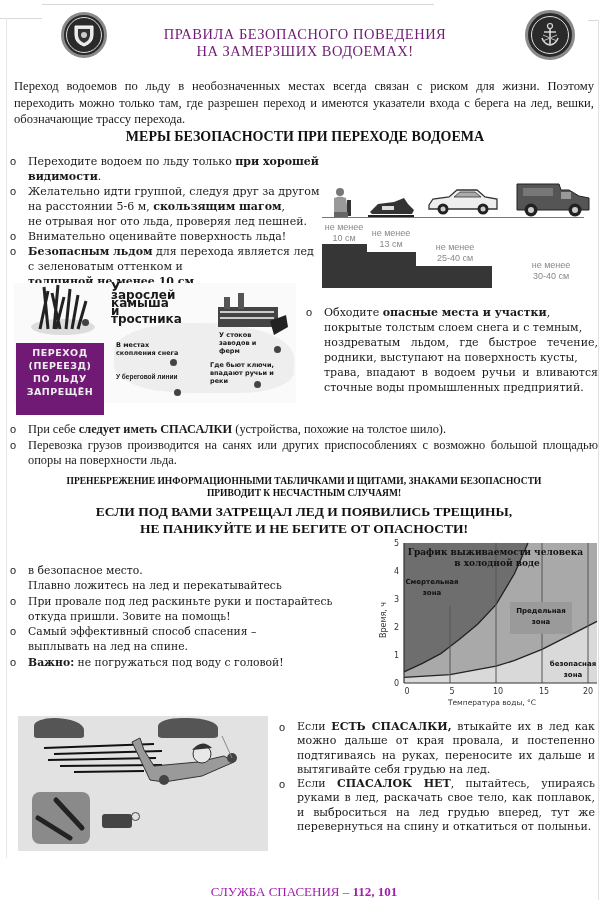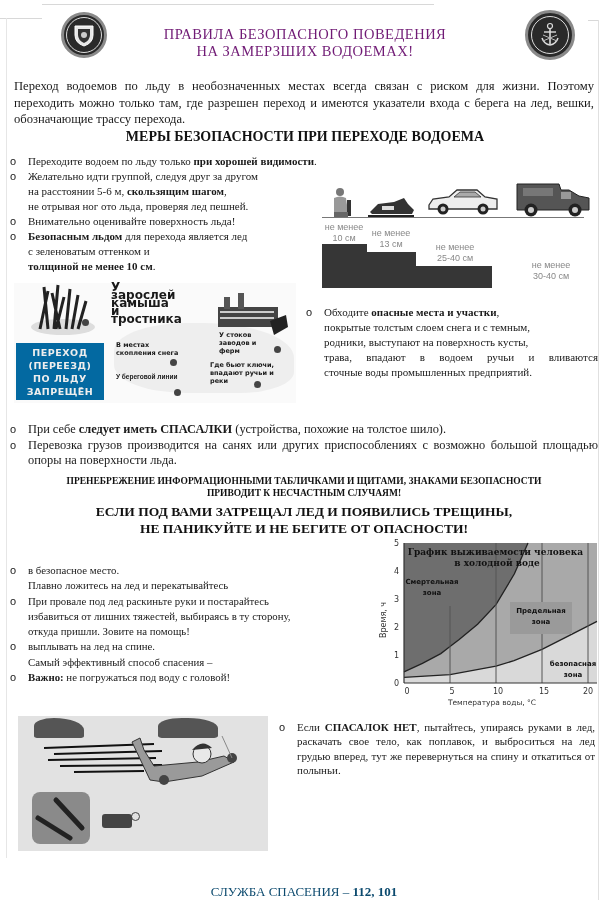--- a/index.html
+++ b/index.html
@@ -6,28 +6,28 @@
   html, body { width: 608px; height: 908px; background: #ffffff; overflow: hidden; }
   body { position: relative; font-family: "DejaVu Serif", serif; color: #1a1a1a; }
   .abs { position: absolute; }
   .frame-line { position: absolute; background: #d8d8d8; }
   .title { left: 150px; top: 26px; width: 310px; text-align: center; font-family: "Liberation Serif", serif; font-size: 14.5px; line-height: 17px; letter-spacing: 0.5px; color: #701a75; }
   .logo { border-radius: 50%; background: #2a2a2a; border: 3px solid #8a8a8a; display: flex; align-items: center; justify-content: center; }
   .logo-inner { border-radius: 50%; border: 1.5px solid #ddd; display: flex; align-items: center; justify-content: center; }
   .intro { left: 14px; top: 78px; width: 580px; font-family: "Liberation Serif", serif; font-size: 12.6px; line-height: 16.5px; text-align: justify; color: #1a1a1a; }
   .h2 { text-align: center; font-family: "Liberation Serif", serif; font-weight: bold; color: #111; }
   ul.blist { list-style: none; font-family: "Liberation Serif", serif; font-size: 12.4px; line-height: 15.5px; color: #1a1a1a; }
-  ul.blist li { position: relative; padding-left: 24px; font-family: Liberation Serif, serif; }
+  ul.blist li { position: relative; padding-left: 24px; }
   ul.blist li::before { content: "o"; position: absolute; left: 6px; top: 0; font-family: "Liberation Sans", sans-serif; font-size: 11px; }
   ul.blist.serif2 { font-family: "DejaVu Serif", serif; font-size: 11px; line-height: 15px; }
   .justify { text-align: justify; }
   b { font-weight: bold; }
   .ice-label { position: absolute; font-family: "Liberation Sans", sans-serif; font-size: 9px; line-height: 11px; color: #888; text-align: center; }
   .chart-box { position: absolute; }
-  .footer { left: 0; top: 884px; width: 608px; text-align: center; font-family: "Liberation Serif", serif; font-size: 13px; color: #0c4a6e; }
+  .footer { left: 0; top: 884px; width: 608px; text-align: center; font-family: "Liberation Serif", serif; font-size: 13px; color: #a21caf; }
 </style>
 </head>
 <body>
 
 <div class="frame-line" style="left:0;top:18px;width:42px;height:1px;"></div>
 <div class="frame-line" style="left:42px;top:4px;width:392px;height:1px;"></div>
 <div class="frame-line" style="left:6px;top:18px;width:1px;height:840px;background:#e6e6e6;"></div>
 <div class="frame-line" style="left:598px;top:20px;width:1px;height:880px;background:#e0e0e0;"></div>
 <div class="frame-line" style="left:588px;top:20px;width:10px;height:1px;"></div>
 
@@ -140,21 +140,21 @@
     <path d="M10 46 L18 8 M18 46 L14 4 M24 46 L28 2 M30 46 L22 10 M36 46 L40 6 M42 46 L48 12 M48 46 L56 18 M26 46 L34 14" stroke="#222" stroke-width="3"></path>
   </svg>
   <svg class="abs" style="left:200px;top:10px;" width="76" height="42" viewBox="0 0 76 42">
     <rect x="4" y="14" width="60" height="20" fill="#444"></rect>
     <rect x="10" y="4" width="6" height="12" fill="#555"></rect>
     <rect x="24" y="0" width="6" height="16" fill="#555"></rect>
     <rect x="6" y="18" width="54" height="2" fill="#ccc"></rect>
     <rect x="6" y="24" width="54" height="2" fill="#ccc"></rect>
     <path d="M56 28 L72 22 L74 34 L60 42 Z" fill="#222"></path>
   </svg>
-  <div class="abs" style="left:2px;top:60px;width:88px;height:57px;background:#0369a1;color:#eee;font-family:'DejaVu Sans',sans-serif;font-weight:bold;font-size:9.5px;line-height:13px;text-align:center;padding-top:3px;letter-spacing:0.5px;">
+  <div class="abs" style="left:2px;top:60px;width:88px;height:72px;background:#701a75;color:#eee;font-family:'DejaVu Sans',sans-serif;font-weight:bold;font-size:9.5px;line-height:13px;text-align:center;padding-top:3px;letter-spacing:0.5px;">
     <div>ПЕРЕХОД</div>
     <div>(ПЕРЕЕЗД)</div>
     <div>ПО ЛЬДУ</div>
     <div>ЗАПРЕЩЁН</div>
   </div>
   <div class="abs" style="left:78px;top:0;width:66px;font-family:'DejaVu Sans',sans-serif;font-weight:bold;font-size:12px;line-height:8px;margin-left:19px;">У зарослей камыша и тростника</div>
   <div class="abs" style="left:102px;top:58px;width:64px;font-family:'DejaVu Sans',sans-serif;font-weight:bold;font-size:6.5px;line-height:8px;">В местах скопления снега</div>
   <div class="abs" style="left:102px;top:90px;width:70px;font-family:Liberation Sans, sans-serif;font-weight:bold;font-size:6.5px;line-height:8px;">У береговой линии</div>
   <div class="abs" style="left:205px;top:48px;width:60px;font-family:'DejaVu Sans',sans-serif;font-weight:bold;font-size:6.5px;line-height:8px;">У стоков заводов и ферм</div>
   <div class="abs" style="left:196px;top:78px;width:84px;font-family:'DejaVu Sans',sans-serif;font-weight:bold;font-size:6.5px;line-height:8px;">Где бьют ключи, впадают ручьи и реки</div>
@@ -162,20 +162,21 @@
   <div class="abs" style="left:156px;top:76px;width:7px;height:7px;border-radius:50%;background:#444;"></div>
   <div class="abs" style="left:160px;top:106px;width:7px;height:7px;border-radius:50%;background:#444;"></div>
   <div class="abs" style="left:260px;top:63px;width:7px;height:7px;border-radius:50%;background:#444;"></div>
   <div class="abs" style="left:240px;top:98px;width:7px;height:7px;border-radius:50%;background:#444;"></div>
 </div>
 
 <ul class="abs blist serif2" style="left:300px;top:305px;width:298px;">
   <li class="justify">
     <div><span>Обходите </span><b>опасные места и участки</b><span>,</span></div>
     <div>покрытые толстым слоем снега и с темным,</div>
+    <div style="text-align-last:justify;">ноздреватым льдом, где быстрое течение,</div>
     <div>родники, выступают на поверхность кусты,</div>
     <div style="text-align-last:justify;">трава, впадают в водоем ручьи и вливаются</div>
     <div>сточные воды промышленных предприятий.</div>
   </li>
 </ul>
 
 <ul class="abs blist" style="left:4px;top:422px;width:594px;">
   <li><span>При себе </span><b>следует иметь СПАСАЛКИ</b><span> (устройства, похожие на толстое шило).</span></li>
   <li class="justify">Перевозка грузов производится на санях или других приспособлениях с возможно большой площадью опоры на поверхности льда.</li>
 </ul>
@@ -190,26 +191,25 @@
   <div>НЕ ПАНИКУЙТЕ И НЕ БЕГИТЕ ОТ ОПАСНОСТИ!</div>
 </div>
 
 <ul class="abs blist serif2" style="left:4px;top:563px;width:370px;font-size:10.8px;line-height:15.3px;">
   <li>
       <div>в безопасное место.</div>
       <div>Плавно ложитесь на лед и перекатывайтесь</div>
     </li>
   <li>
       <div>При провале под лед раскиньте руки и постарайтесь</div>
-      <div>избавиться от лишних тяжестей, выбираясь в ту сторону,</div>
       <div>откуда пришли. Зовите на помощь!</div>
     </li>
   <li>
+      <div>Самый эффективный способ спасения –</div>
       <div>выплывать на лед на спине.</div>
-      <div>Самый эффективный способ спасения –</div>
     </li>
   <li><b>Важно:</b><span> не погружаться под воду с головой!</span></li>
 </ul>
 
 <div class="chart-box" style="left:372px;top:538px;width:232px;height:172px;">
   <svg width="232" height="172" viewBox="0 0 232 172">
 
     <rect x="32" y="5" width="193" height="140" fill="#d9d9d9"></rect>
 
     <path d="M32 139.4 L78 136.6 L124 128.2 L142 122.6 L170 111.4 L197.6 97.4 L225 83.4 L225 5 L32 5 Z" fill="#a9a9a9"></path>
@@ -280,18 +280,19 @@
     <svg width="58" height="52" viewBox="0 0 58 52">
       <line x1="24" y1="8" x2="50" y2="36" stroke="#222" stroke-width="5" stroke-linecap="round"></line>
       <line x1="6" y1="26" x2="38" y2="46" stroke="#222" stroke-width="5" stroke-linecap="round"></line>
     </svg>
   </div>
   <div class="abs" style="left:84px;top:98px;width:30px;height:14px;background:#444;border-radius:3px;"></div>
   <div class="abs" style="left:113px;top:96px;width:9px;height:9px;border-radius:50%;border:1.5px solid #444;"></div>
 </div>
 
 <ul class="abs blist serif2 justify" style="left:273px;top:720px;width:322px;font-size:11px;line-height:14.3px;">
+  <li class="justify"><span>Если </span><b>ЕСТЬ СПАСАЛКИ,</b><span> втыкайте их в лед как можно дальше от края провала, и постепенно подтягиваясь на руках, переносите их дальше и вытягивайте себя грудью на лед.</span></li>
   <li class="justify"><span>Если </span><b>СПАСАЛОК НЕТ</b><span>, пытайтесь, упираясь руками в лед, раскачать свое тело, как поплавок, и выброситься на лед грудью вперед, тут же перевернуться на спину и откатиться от полыньи.</span></li>
 </ul>
 
 <div class="abs footer">
   <span>СЛУЖБА СПАСЕНИЯ – </span><b>112, 101</b>
 </div>
 
 </body></html>

